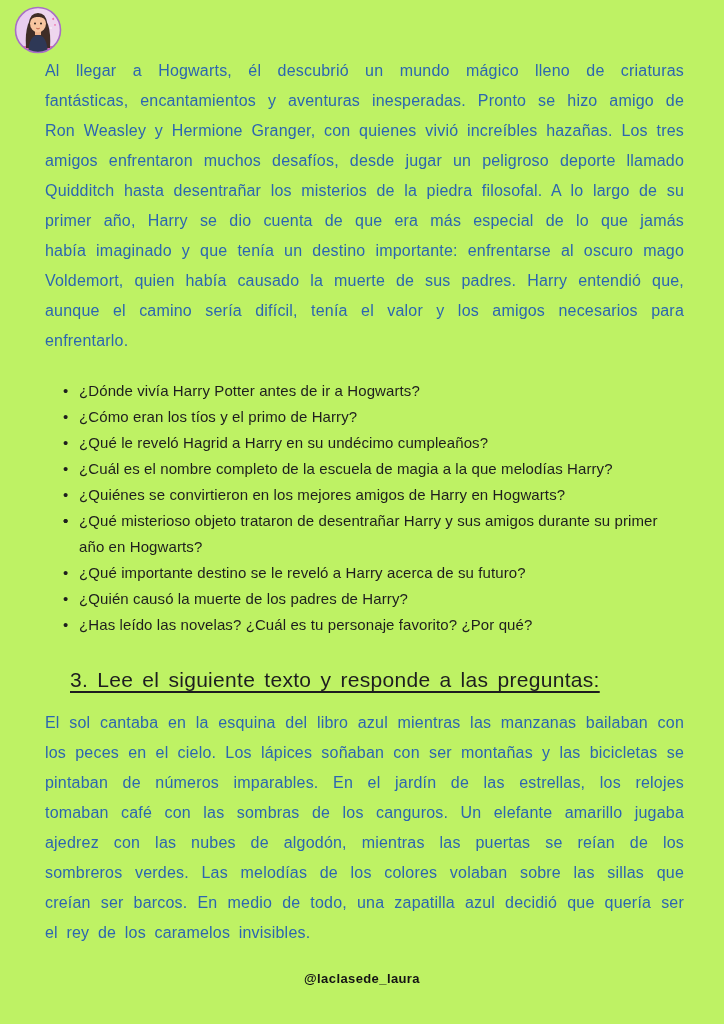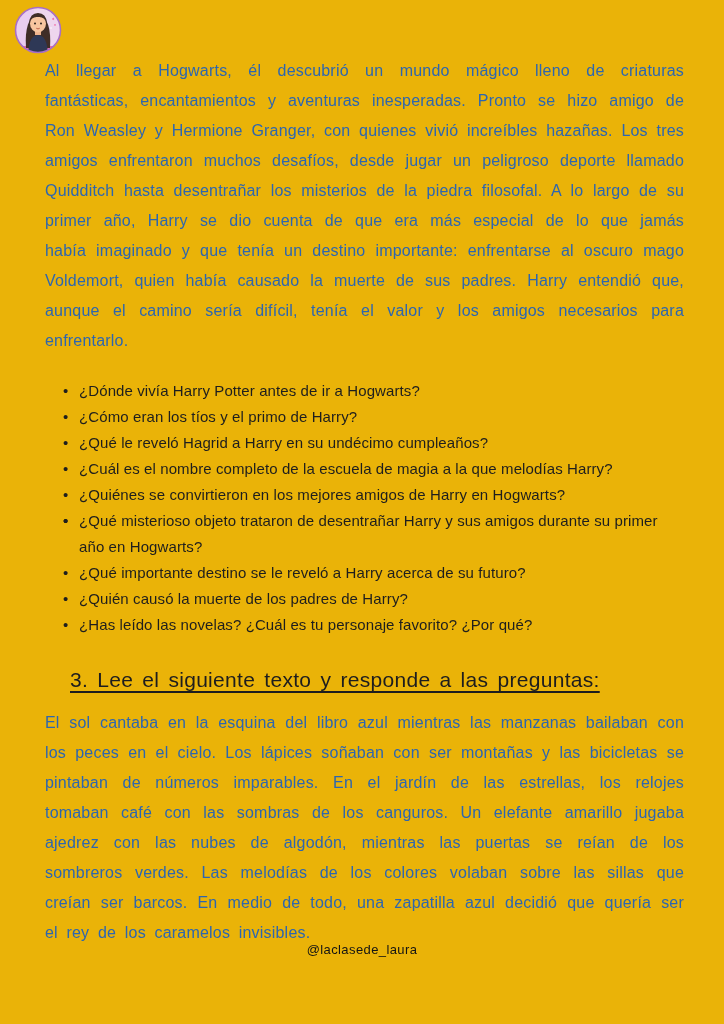--- a/index.html
+++ b/index.html
@@ -11,21 +11,21 @@
     width: 724px;
     height: 1024px;
     overflow: hidden;
     font-family: "Liberation Sans", sans-serif;
     position: relative;
   }
   .page {
     position: relative;
     width: 724px;
     height: 1024px;
-    background: #eab308;
+    background: #bef264;
   }
   .avatar-wrap {
     position: absolute;
     top: 6px;
     left: 14px;
     width: 48px;
     height: 48px;
   }
   .content {
     position: absolute;
@@ -72,26 +72,26 @@
     text-underline-offset: 4px;
     font-weight: normal;
     letter-spacing: 0.3px;
     word-spacing: 3px;
   }
   .para.second {
     margin-top: 16px;
   }
   .footer-handle {
     position: absolute;
-    top: 942px;
+    top: 971px;
     left: 0;
     width: 724px;
     text-align: center;
     font-size: 13px;
-    font-weight: normal;
+    font-weight: bold;
     color: #141414;
     letter-spacing: 0.4px;
   }
 </style>
 </head>
 <body>
 
 <div class="page">
 
   <div class="avatar-wrap">

